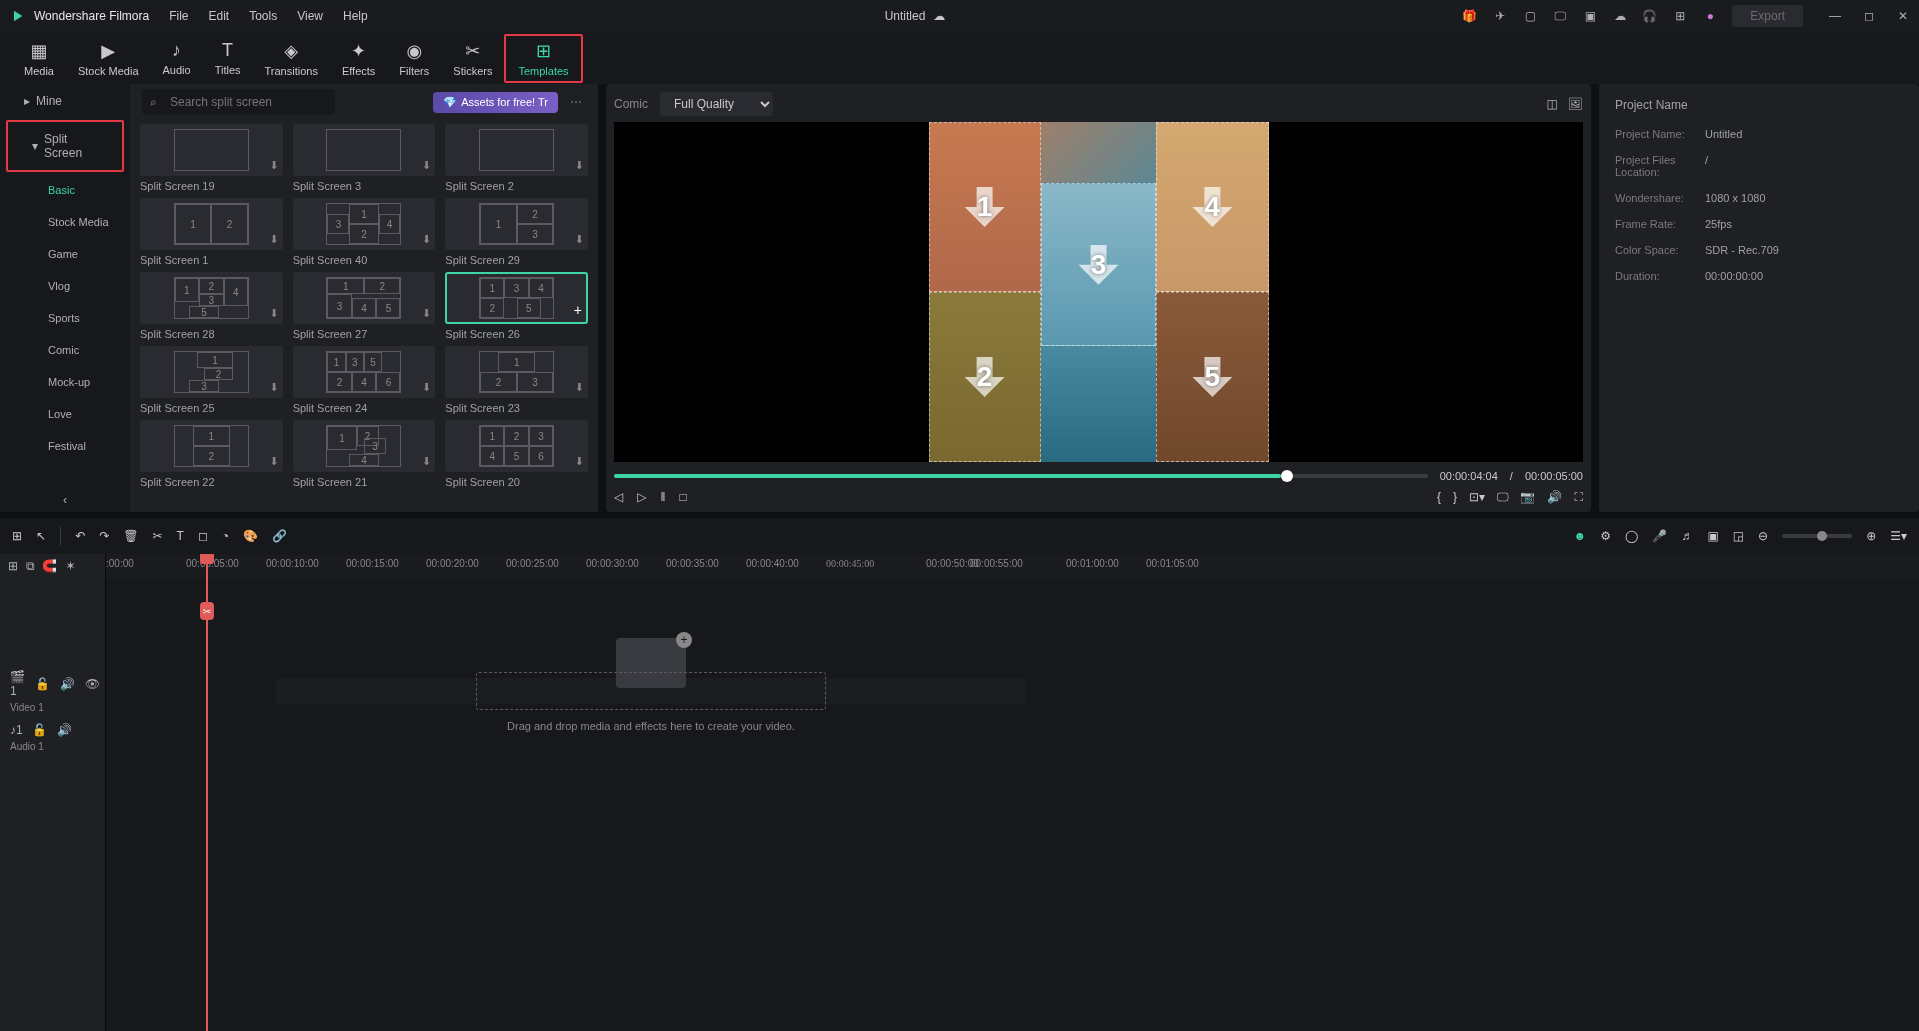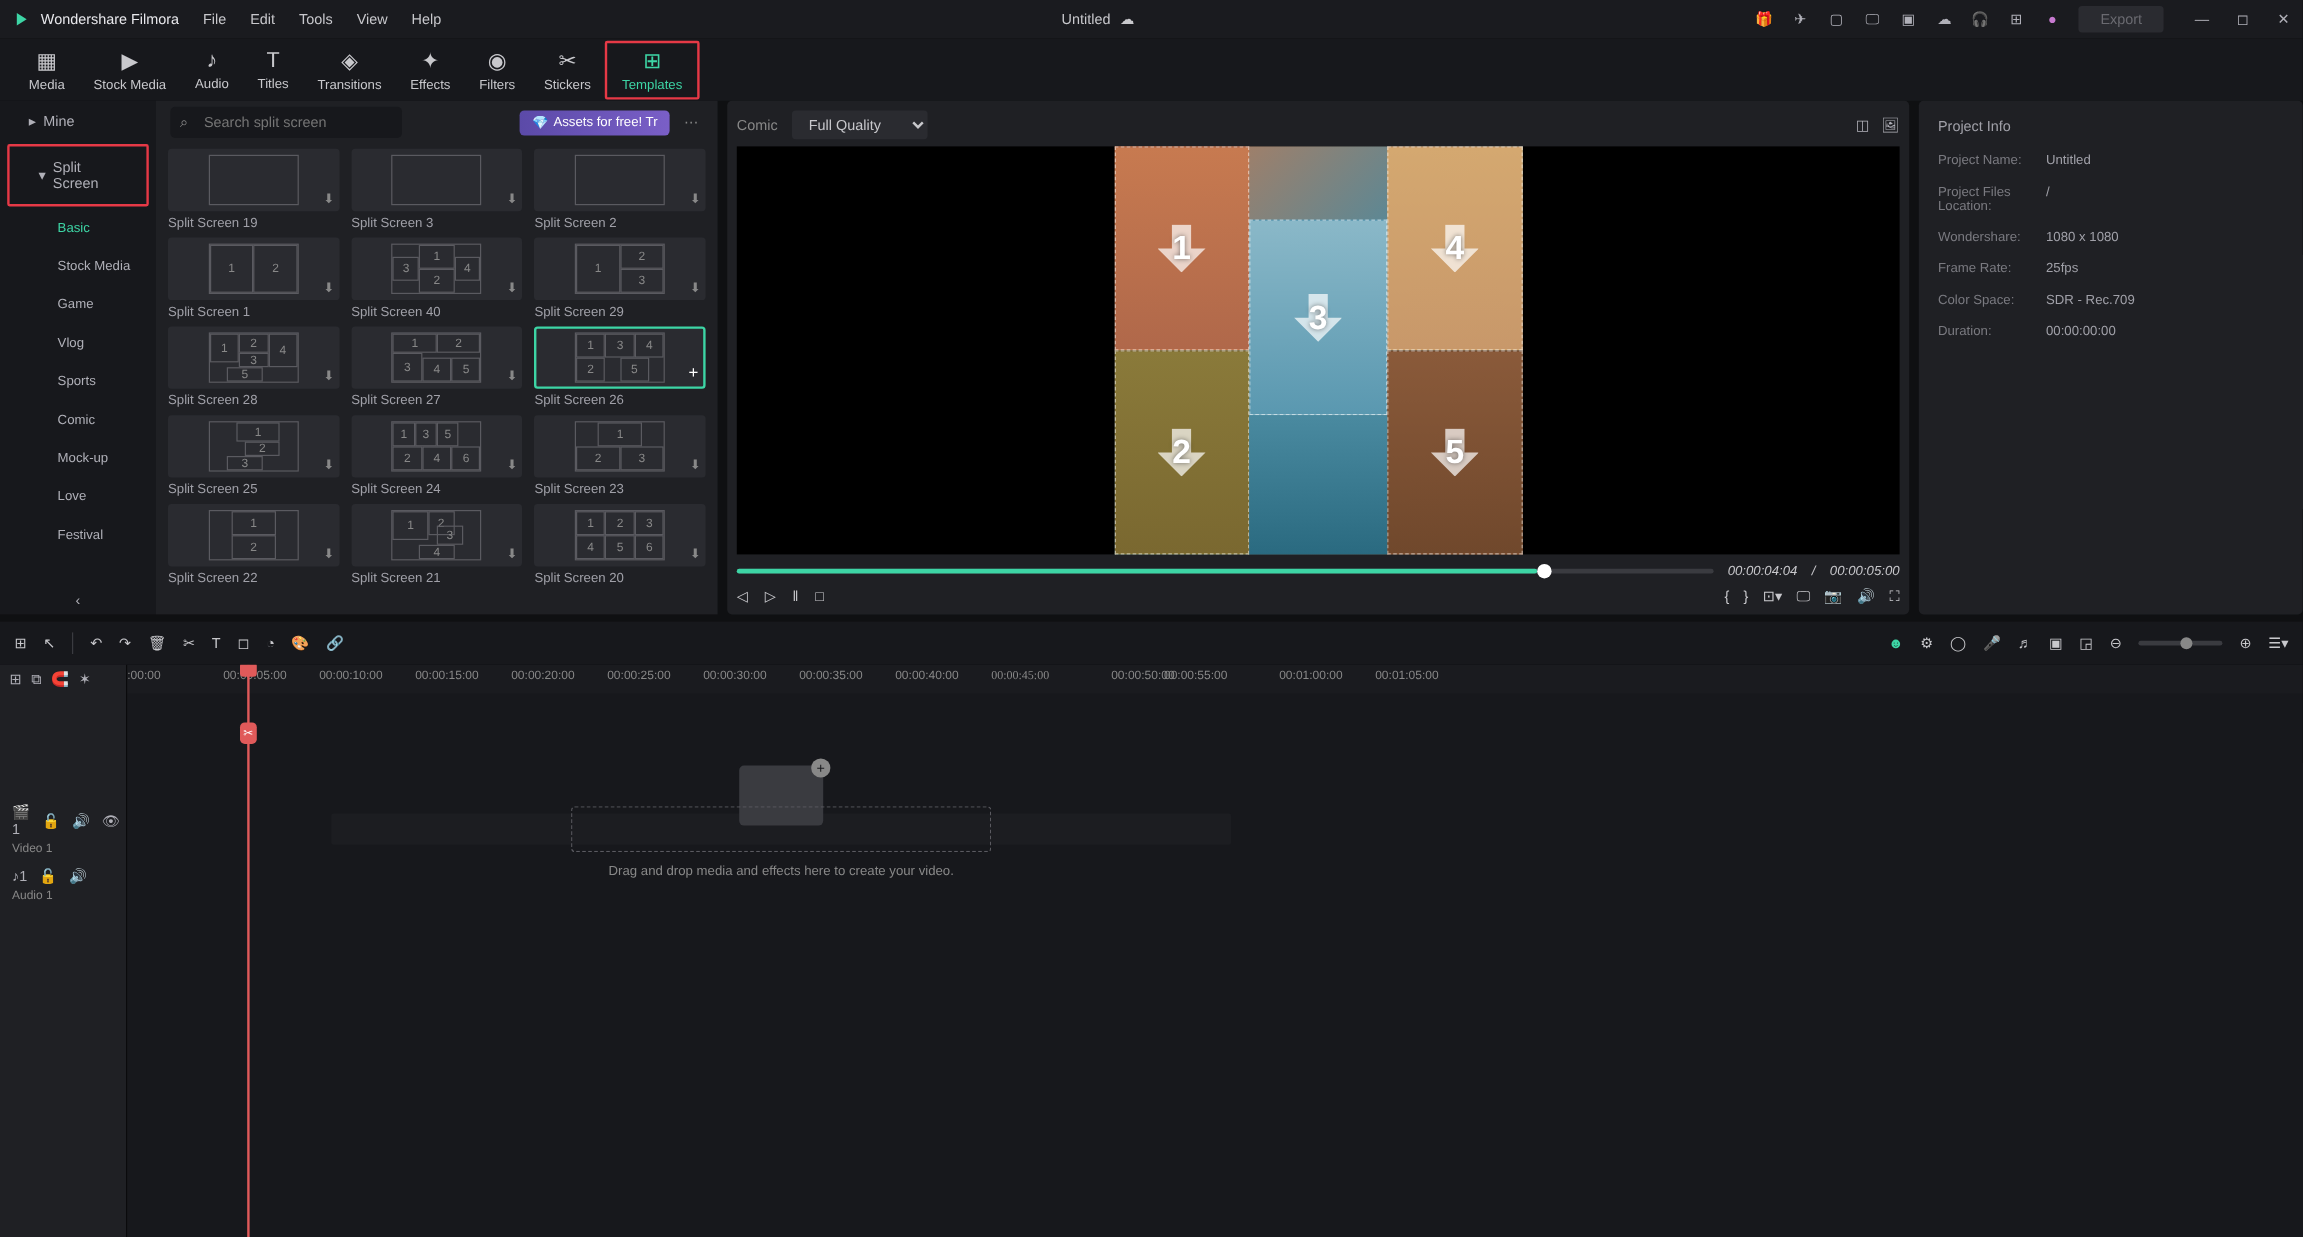--- a/index.html
+++ b/index.html
@@ -61,21 +61,21 @@
 .player-header-right { margin-left: auto; display: flex; gap: 10px; }
 .preview { flex: 1; background: #000; margin-top: 6px; display: flex; align-items: center; justify-content: center; position: relative; }
 .preview-content { width: 340px; height: 340px; background: linear-gradient(135deg, #c77a50 0%, #4a8aa0 50%, #8a5a3a 100%); position: relative; }
 .preview-split { position: absolute; display: flex; align-items: center; justify-content: center; }
 .arrow-down { width: 40px; height: 40px; background: rgba(255,255,255,0.7); clip-path: polygon(30% 0, 70% 0, 70% 50%, 100% 50%, 50% 100%, 0 50%, 30% 50%); }
 .split-num { position: absolute; color: #fff; font-size: 28px; font-weight: bold; text-shadow: 0 0 4px rgba(0,0,0,0.5); }
 .player-timeline { display: flex; align-items: center; gap: 12px; margin-top: 8px; }
 .progress-bar { flex: 1; height: 4px; background: #3a3b40; border-radius: 2px; position: relative; }
 .progress-fill { width: 82%; height: 100%; background: #3dd5a5; border-radius: 2px; }
 .progress-handle { position: absolute; left: 82%; top: -4px; width: 12px; height: 12px; background: #fff; border-radius: 50%; }
-.time-display { color: #c8c8cc; font-size: 11px; font-style: italic; }
+.time-display { color: #c8c8cc; font-size: 11px; }
 .player-controls { display: flex; align-items: center; gap: 14px; margin-top: 8px; }
 .player-ctrl-right { margin-left: auto; display: flex; gap: 12px; }
 .ctrl-icon { color: #c8c8cc; cursor: pointer; }
 
 
 .project-info { width: 320px; background: #1f2024; margin-left: 8px; border-radius: 4px; padding: 14px 16px; }
 .info-title { color: #a0a0a8; font-size: 12px; margin-bottom: 16px; }
 .info-row { display: flex; margin-bottom: 14px; font-size: 11px; }
 .info-label { width: 90px; color: #7a7a80; }
 .info-value { color: #a0a0a8; }
@@ -442,21 +442,21 @@
         <span class="ctrl-icon">⊡▾</span>
         <span class="ctrl-icon">🖵</span>
         <span class="ctrl-icon">📷</span>
         <span class="ctrl-icon">🔊</span>
         <span class="ctrl-icon">⛶</span>
       </div>
     </div>
   </div>
 
   <div class="project-info">
-    <div class="info-title">Project Info</div>
+    <div class="info-title">Project Name</div>
     <div id="info-rows">
         <div class="info-row">
           <span class="info-label">Project Name:</span>
           <span class="info-value">Untitled</span>
         </div>
         <div class="info-row">
           <span class="info-label">Project Files Location:</span>
           <span class="info-value">/</span>
         </div>
         <div class="info-row">

